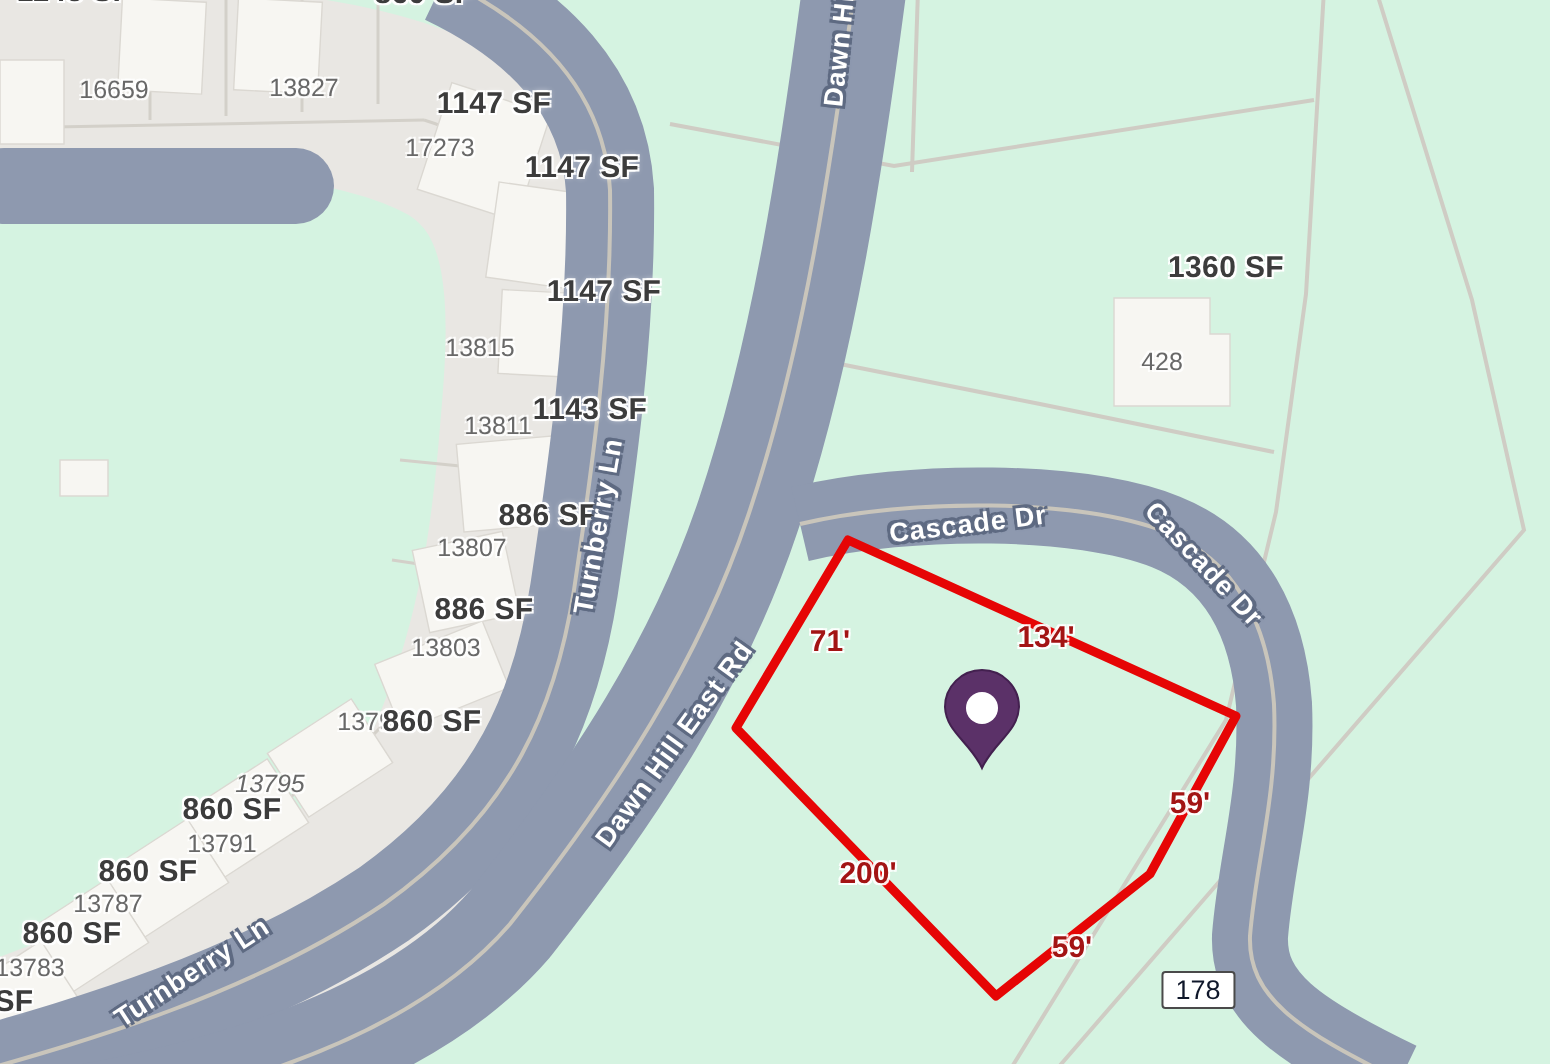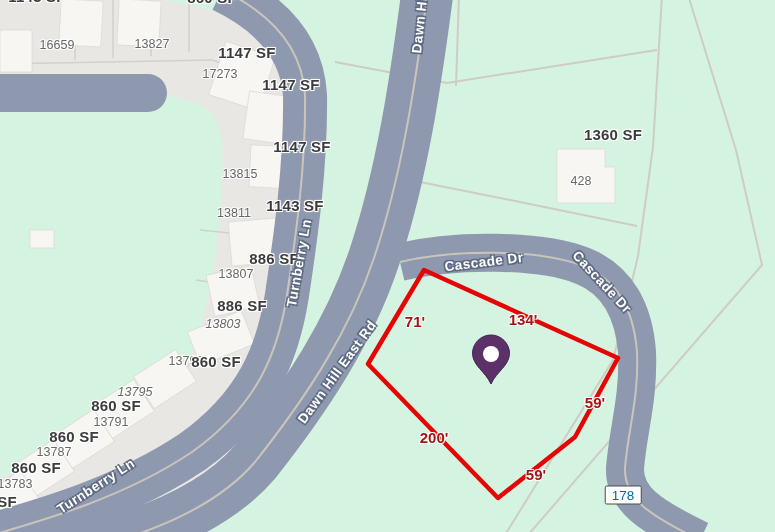--- a/index.html
+++ b/index.html
@@ -29,21 +29,21 @@
                 0 0 2px var(--street-halo,#5e6a82);
   }
   .dim{
     font-size:15px;font-weight:700;color:var(--dimension-text,#a31414);
     text-shadow:-1px -1px 0 rgba(255,255,255,.9),1px -1px 0 rgba(255,255,255,.9),
                 -1px 1px 0 rgba(255,255,255,.9),1px 1px 0 rgba(255,255,255,.9);
   }
   .shield{
     position:absolute;transform:translate(-50%,-50%);
     background:#ffffff;border:1.5px solid #4a4a4a;border-radius:2px;
-    padding:1px 6px;font-size:13.5px;color:#0369a1;margin-left:24px;
+    padding:1px 6px;font-size:13.5px;color:#0f172a;
   }
 </style>
 </head>
 <body>
 
 <div id="map">
 
   <svg width="775" height="532" viewBox="0 0 775 532">
 
     <rect x="0" y="0" width="775" height="532" fill="var(--background-green)"></rect>
@@ -112,23 +112,23 @@
       <path d="M491,384 C485,371 473,366 472.5,353.5 a18.5,18.5 0 1 1 37,0 C509,366 497,371 491,384 Z" fill="var(--pin-purple)" stroke="#43204f" stroke-width="1"></path>
       <circle cx="491" cy="354" r="8" fill="#ffffff"></circle>
     </g>
   </svg>
 
   <div class="layer">
       <span class="lbl lot" style="left: 57px; top: 45px; transform: translate(-50%, -50%);">16659</span>
       <span class="lbl lot" style="left: 152px; top: 44px; transform: translate(-50%, -50%);">13827</span>
       <span class="lbl lot" style="left: 220px; top: 74px; transform: translate(-50%, -50%);">17273</span>
       <span class="lbl lot" style="left: 240px; top: 174px; transform: translate(-50%, -50%);">13815</span>
-      <span class="lbl lot" style="left: 234px; top: 213px; transform: translate(-50%, -50%);">13811</span>
+      <span class="lbl lot" style="left: 249px; top: 213px; transform: translate(-50%, -50%);">13811</span>
       <span class="lbl lot" style="left: 236px; top: 274px; transform: translate(-50%, -50%);">13807</span>
-      <span class="lbl lot" style="left: 223px; top: 324px; transform: translate(-50%, -50%); font-style: italic;">13803</span>
+      <span class="lbl lot" style="left: 223px; top: 324px; transform: translate(-50%, -50%);">13803</span>
       <span class="lbl lot" style="left: 186px; top: 361px; transform: translate(-50%, -50%); text-align: right;">13799</span>
       <span class="lbl lot" style="left: 135px; top: 392px; transform: translate(-50%, -50%); font-style: italic;">13795</span>
       <span class="lbl lot" style="left: 95px; top: 422px; transform: translate(-50%, -50%); margin-left: 16px;">13791</span>
       <span class="lbl lot" style="left: 54px; top: 452px; transform: translate(-50%, -50%);">13787</span>
       <span class="lbl lot" style="left: 15px; top: 484px; transform: translate(-50%, -50%);">13783</span>
       <span class="lbl lot" style="left: 581px; top: 181px; transform: translate(-50%, -50%);">428</span>
     </div>
   <div class="layer">
       <span class="lbl sf" style="left: 37px; top: -4px; transform: translate(-50%, -50%);">1143 SF</span>
       <span class="lbl sf" style="left: 212px; top: -3px; transform: translate(-50%, -50%);">860 SF</span>

